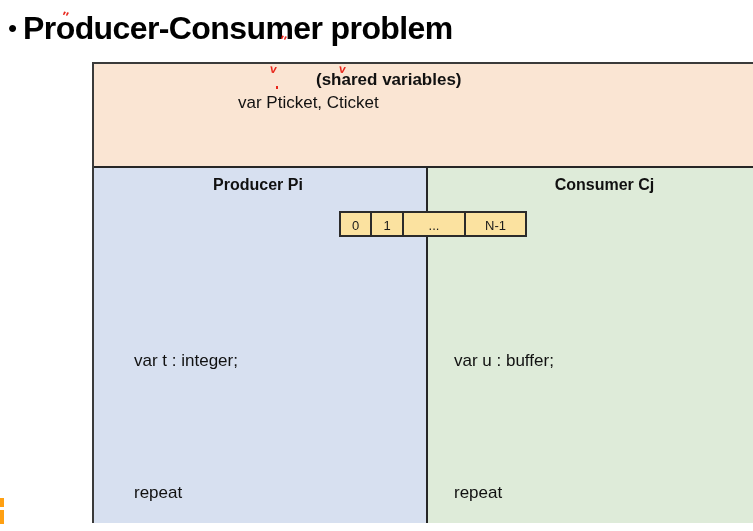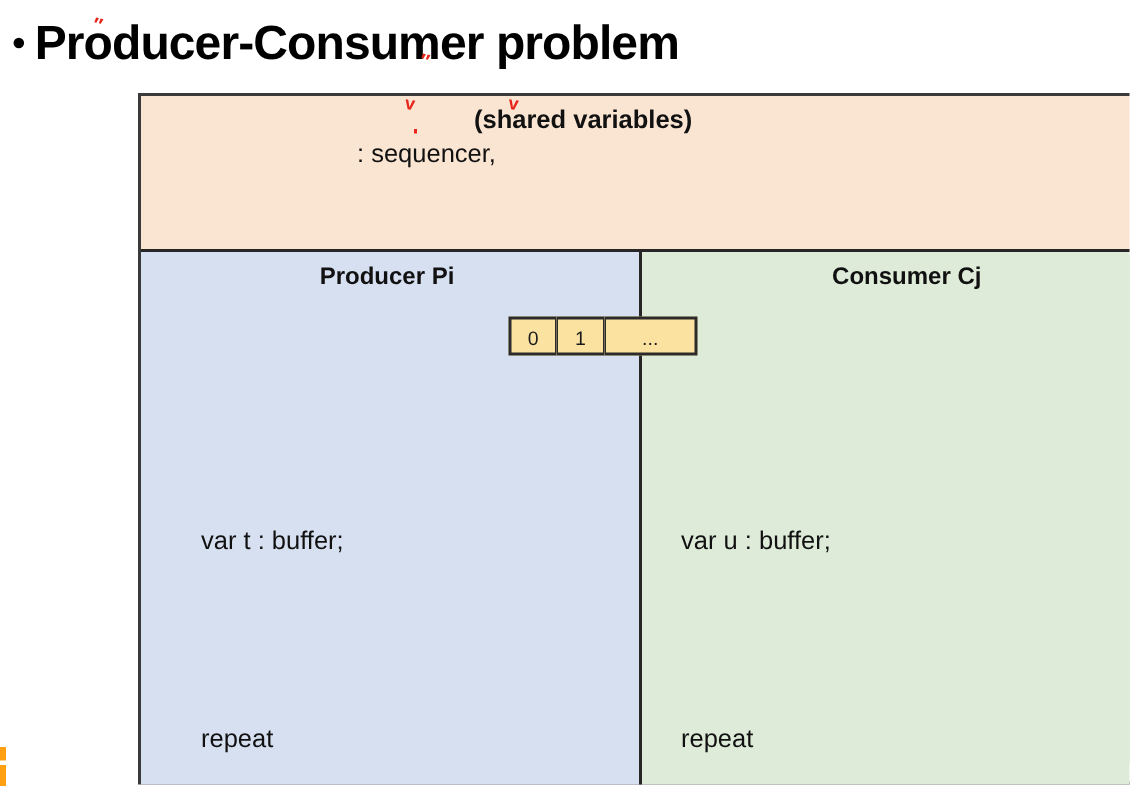--- a/index.html
+++ b/index.html
@@ -211,38 +211,38 @@
 
 <div id="left-edge-tick"></div>
 
 <div id="pc-table">
 
   <div id="shared-vars-panel">
     <div id="shared-vars-inner">
       <div id="shared-vars-title">(shared variables)</div>
 
       <div class="var-row">
+        <span class="var-name">var Pticket, Cticket</span>
         <span class="redmark" id="sv-mark-1">v</span>
         <span id="sv-dot-1"></span>
         <span class="redmark" id="sv-mark-2">v</span>
-        <span class="var-type">: sequencer,</span>
       </div>
 
       <div class="var-row">
       </div>
 
     </div>
   </div>
 
   <div id="columns">
 
     <div id="producer-col">
       <div class="col-heading">Producer Pi</div>
       <div class="code-block" id="producer-code">
-        <div class="code-line">var t : buffer;</div>
+        <div class="code-line">var t : integer;</div>
         <div class="code-line blank"></div>
         <div class="code-line">repeat</div>
         
         
         
         
         
         
         
         
@@ -266,15 +266,16 @@
         
         
       </div>
     </div>
   </div>
 
   <div id="buffer-array">
     <div class="buffer-cell bc-w-sm">0</div>
     <div class="buffer-cell bc-w-sm">1</div>
     <div class="buffer-cell bc-w-lg">...</div>
+    <div class="buffer-cell bc-w-lg">N-1</div>
   </div>
 
 </div>
 
 </body></html>

